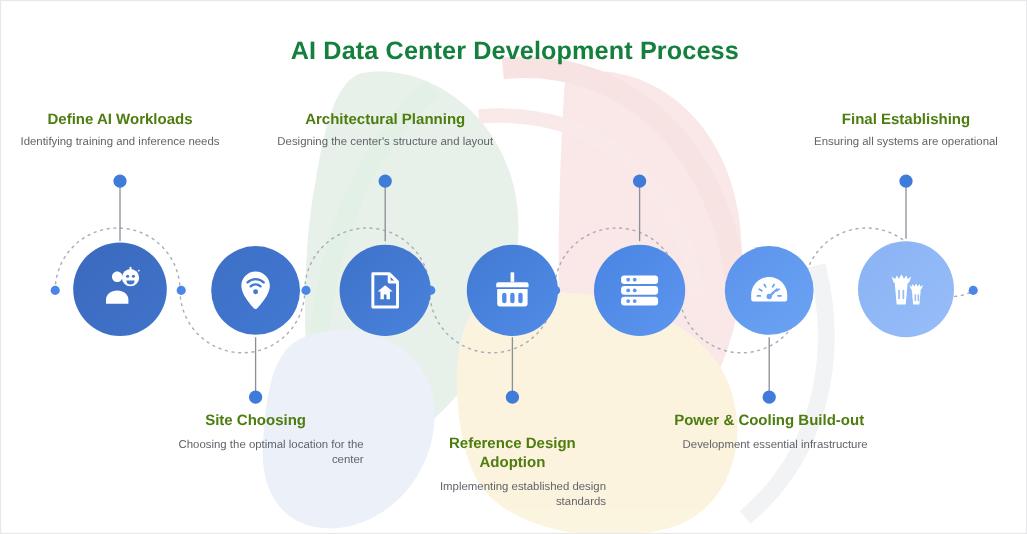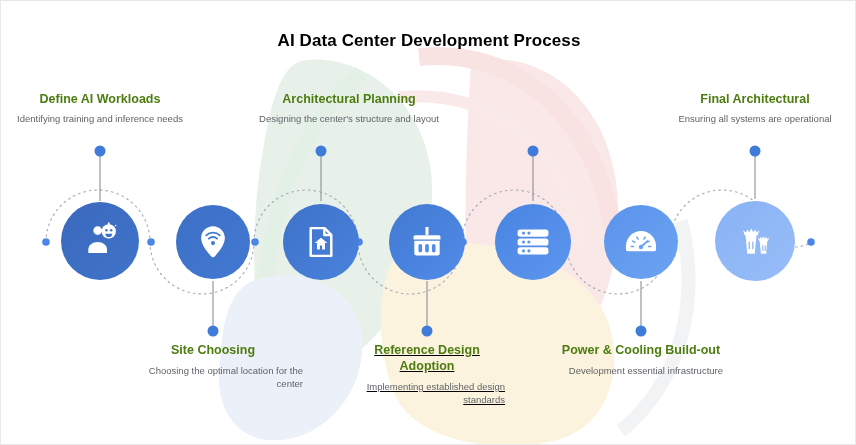--- a/index.html
+++ b/index.html
@@ -31,23 +31,23 @@
     z-index: 0;
   }
 
   
   .title {
     position: absolute;
     left: 0;
     top: 30px;
     width: 856px;
     text-align: center;
-    font-size: 17px;
+    font-size: 21px;
     font-weight: bold;
-    color: #000000;
+    color: #15803d;
     letter-spacing: 0.1px;
     z-index: 6;
   }
 
   
   .connectors {
     position: absolute;
     left: 0; top: 0;
     width: 856px; height: 445px;
     z-index: 1;
@@ -203,37 +203,37 @@
   </div>
 
   <div class="step-circle" style="left:282px; top:203px; width:76px; height:76px;
               background:linear-gradient(135deg,#3e72c9 0%,#4a82dc 100%);">
     <svg width="38" height="38" viewBox="0 0 48 48">
       <path fill="none" stroke="#ffffff" stroke-width="3.1" stroke-linejoin="round" d="M11 6.5h17.5L37 15v26.5H11z"></path>
       <path fill="none" stroke="#ffffff" stroke-width="3.1" stroke-linejoin="round" d="M28.2 6.8v8.4h8.4"></path>
       <path fill="#ffffff" d="M24 18.6l8 6.6h-3v8.2h-3.6v-5h-2.8v5H19v-8.2h-3z"></path>
     </svg>
   </div>
-  <div class="step-text above" style="left:230px; top:90px; width:180px;margin-left:28px;">
+  <div class="step-text above" style="left:230px; top:90px; width:180px;">
     <p class="step-title">Architectural Planning</p>
     <p class="step-desc">Designing the center's structure and layout</p>
   </div>
 
   <div class="step-circle" style="left:388px; top:203px; width:76px; height:76px;
               background:linear-gradient(135deg,#4179d2 0%,#528ce8 100%);">
     <svg width="38" height="38" viewBox="0 0 48 48">
       <rect x="22.1" y="5" width="3.8" height="10" fill="#ffffff"></rect>
       <path fill="#ffffff" d="M9 15.5h30a2 2 0 0 1 2 2v3.2H7v-3.2a2 2 0 0 1 2-2z"></path>
       <path fill="#ffffff" d="M8 22.4h32v16a2.6 2.6 0 0 1-2.6 2.6H10.6A2.6 2.6 0 0 1 8 38.4z"></path>
       <rect x="13.2" y="26.4" width="4.6" height="11" rx="2.3" fill="#528ce8"></rect>
       <rect x="21.7" y="26.4" width="4.6" height="11" rx="2.3" fill="#528ce8"></rect>
       <rect x="30.2" y="26.4" width="4.6" height="11" rx="2.3" fill="#528ce8"></rect>
     </svg>
   </div>
-  <div class="step-text below" style="left:348px; top:341px; width:156px;text-decoration:underline;">
+  <div class="step-text below" style="left:348px; top:360px; width:156px;">
     <p class="step-title">Reference Design Adoption</p>
     <p class="step-desc">Implementing established design standards</p>
   </div>
 
   <div class="step-circle" style="left:494px; top:203px; width:76px; height:76px;
               background:linear-gradient(135deg,#4884e3 0%,#5e96ee 100%);">
     <svg width="40" height="40" viewBox="0 0 48 48">
       <rect x="5.5" y="9" width="37" height="8.6" rx="3.2" fill="#ffffff"></rect>
       <rect x="5.5" y="19.7" width="37" height="8.6" rx="3.2" fill="#ffffff"></rect>
       <rect x="5.5" y="30.4" width="37" height="8.6" rx="3.2" fill="#ffffff"></rect>
@@ -279,17 +279,17 @@
 
       <g fill="#97bdf8">
         <rect x="16.2" y="24.5" width="1.7" height="9.5" rx="0.8"></rect>
         <rect x="20.5" y="24.5" width="1.7" height="9.5" rx="0.8"></rect>
         <rect x="32.6" y="29" width="1.5" height="7" rx="0.7"></rect>
         <rect x="35.6" y="29" width="1.5" height="7" rx="0.7"></rect>
       </g>
     </svg>
   </div>
   <div class="step-text above" style="left:666px; top:90px; width:176px;">
-    <p class="step-title">Final Architectural</p>
+    <p class="step-title">Final Establishing</p>
     <p class="step-desc">Ensuring all systems are operational</p>
   </div>
 
 </div>
 
 </body></html>

